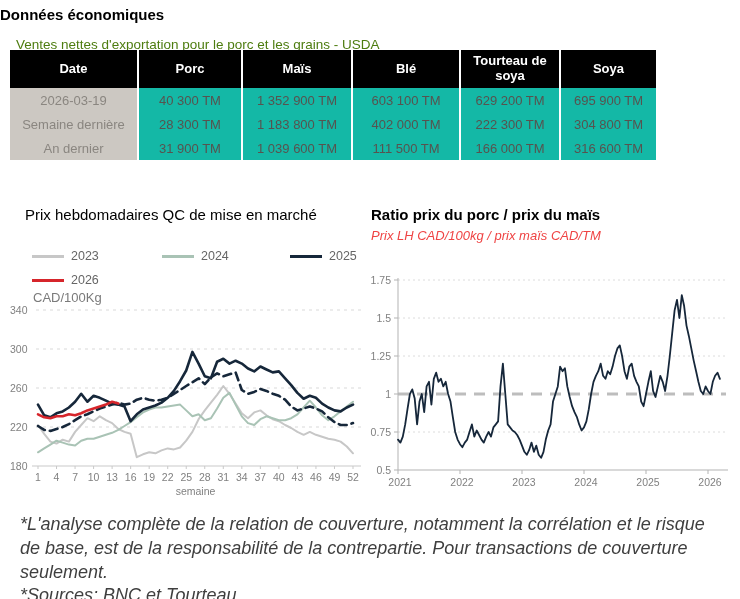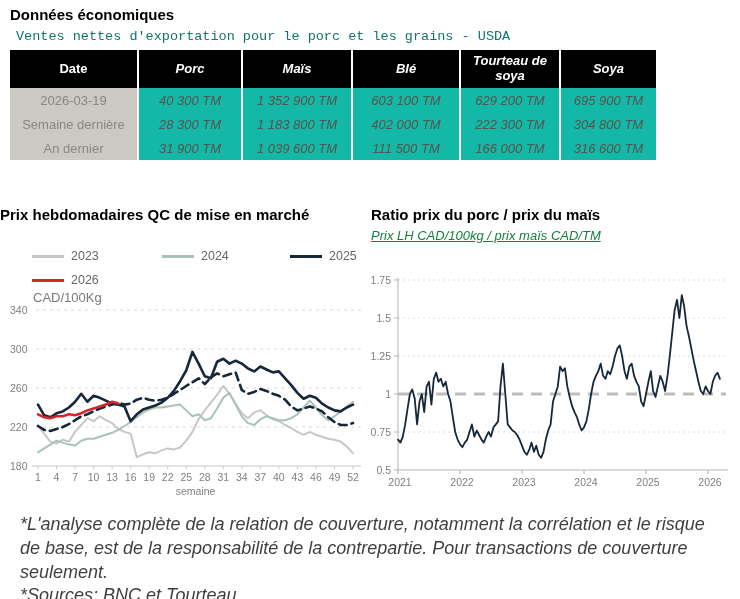--- a/index.html
+++ b/index.html
@@ -1,36 +1,36 @@
 <!DOCTYPE html>
 <html><head>
 <meta charset="utf-8">
 <style>
   html,body{margin:0;padding:0;background:#fff;}
   body{width:740px;height:599px;position:relative;overflow:hidden;
        font-family:"Liberation Sans",sans-serif;color:#000;}
   .abs{position:absolute;}
-  .page-title{left:10px;top:6px;font-size:15px;font-weight:bold;color:#000;}
-  .page-subtitle{left:16px;top:29px;font-size:13.5px;color:#0f766e;font-family:Liberation Mono, monospace;}
+  .page-title{left:0;top:6px;font-size:15px;font-weight:bold;color:#000;}
+  .page-subtitle{left:16px;top:37px;font-size:13.5px;color:#4d7c0f;}
 
   
   .tbl-wrap{left:10px;top:50px;width:597px;}
   table{border-collapse:collapse;width:100%;table-layout:fixed;font-size:13px;}
   thead th{background:#000;color:#fff;font-weight:bold;height:38px;text-align:center;
            vertical-align:middle;padding:0 4px;line-height:1.15;}
-  thead th + th, tbody td + td, tbody td:first-child + td{border-left:2px solid #fff;font-style:italic;}
+  thead th + th, tbody td + td, tbody td:first-child + td{border-left:2px solid #fff;}
   tbody td{height:22px;text-align:center;vertical-align:middle;background:#14b8a6;color:#57534f;}
   tbody tr td.rowlabel{background:#ccc8c2;color:#8a8680;}
   col.c-date{width:128px}col.c-porc{width:104px}col.c-mais{width:110px}
   col.c-ble{width:108px}col.c-tour{width:100px}col.c-soya{width:96px}
 
   
-  .chart-title-left{left:0;top:206px;font-size:15px;font-weight:bold;}
+  .chart-title-left{left:25px;top:206px;font-size:15px;font-weight:normal;}
   .chart-title-right{left:371px;top:206px;font-size:15px;font-weight:bold;}
-  .chart-sub-right{left:371px;top:228px;font-size:13px;font-style:italic;color:#15803d;text-decoration:underline;}
+  .chart-sub-right{left:371px;top:228px;font-size:13px;font-style:italic;color:#ef4444;}
 
   
   .legend{left:32px;top:249px;display:grid;grid-template-columns:130px 128px auto;
           row-gap:10px;align-items:center;}
   .legend-item{display:flex;align-items:center;gap:7px;}
   .swatch{width:32px;height:0;border-top:3px solid #000;}
   .legend-label{font-size:12.5px;color:#666;}
   .axis-unit{left:33px;top:290px;font-size:13px;color:#7a7a7a;}
 
   svg{position:absolute;overflow:visible;}

